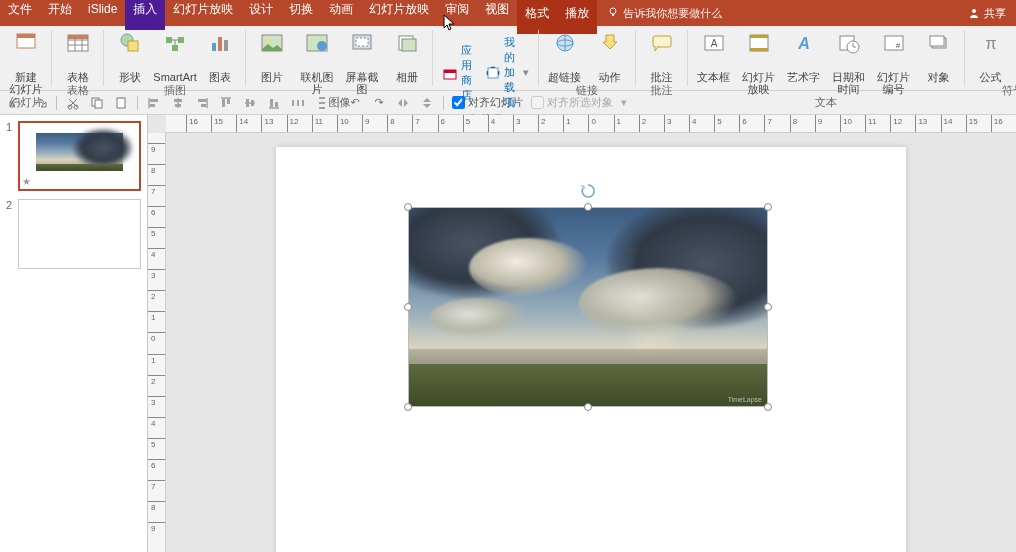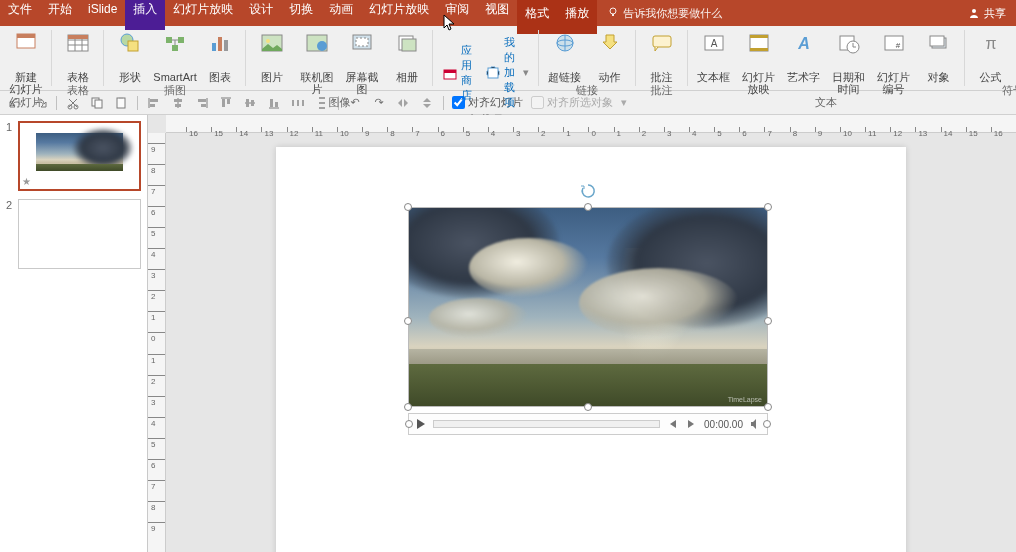--- a/index.html
+++ b/index.html
@@ -39,21 +39,21 @@
 .thumbnails { width:148px; background:#fff; border-right:1px solid #c9c9c9; padding:6px; display:flex; flex-direction:column; gap:8px; }
 .slide-thumb-wrap { display:flex; gap:4px; }
 .slide-thumb-wrap .num { font-size:11px; color:#666; width:8px; }
 .slide-thumb { flex:1; border:1px solid #c9c9c9; height:70px; background:#fff; position:relative; cursor:pointer; }
 .slide-thumb.active { border:2px solid #b7472a; }
 .slide-thumb .star { position:absolute; bottom:2px; left:2px; color:#999; font-size:10px; }
 
 .editor { flex:1; position:relative; background:#e6e6e6; }
 .ruler-h { position:absolute; top:0; left:18px; right:0; height:18px; background:#f5f5f5; border-bottom:1px solid #ccc; font-size:8px; color:#666; }
 .ruler-h .ticks { position:relative; height:100%; }
-.ruler-h .tick { position:absolute; top:12px; bottom:0; border-left:1px solid #888; }
+.ruler-h .tick { position:absolute; top:0; bottom:0; border-left:1px solid #888; }
 .ruler-h .tick span { position:absolute; top:2px; left:2px; }
 .ruler-v { position:absolute; left:0; top:18px; bottom:0; width:18px; background:#f5f5f5; border-right:1px solid #ccc; font-size:8px; color:#666; }
 .ruler-v .tick { position:absolute; left:0; right:0; border-top:1px solid #888; }
 .ruler-v .tick span { position:absolute; left:3px; top:1px; }
 
 .canvas { position:absolute; left:18px; top:18px; right:0; bottom:0; display:flex; align-items:flex-start; justify-content:center; overflow:hidden; }
 .slide { width:630px; height:430px; background:#fff; margin-top:14px; box-shadow:0 0 6px rgba(0,0,0,.15); position:relative; }
 
 .video-object { position:absolute; left:132px; top:60px; width:360px; }
 .rotate-handle { position:absolute; top:-24px; left:50%; transform:translateX(-50%); color:#6aa6ca; }
@@ -707,46 +707,20 @@
           </div>
           <div class="sel-handle sh-tl"></div>
           <div class="sel-handle sh-tm"></div>
           <div class="sel-handle sh-tr"></div>
           <div class="sel-handle sh-ml"></div>
           <div class="sel-handle sh-mr"></div>
           <div class="sel-handle sh-bl" style="top:196px"></div>
           <div class="sel-handle sh-bm" style="top:196px"></div>
           <div class="sel-handle sh-br" style="top:196px"></div>
 
-          <div class="video-controls">
-            <div class="vc-btn">
-                <svg width="10" height="10">
-                  <path d="M1 0l8 5-8 5z" fill="#555"></path>
-                </svg>
-              </div>
-            <div class="vc-track"></div>
-            <div class="vc-btn">
-                <svg width="8" height="8">
-                  <path d="M8 0L2 4l6 4z" fill="#777"></path>
-                </svg>
-              </div>
-            <div class="vc-btn">
-                <svg width="8" height="8">
-                  <path d="M0 0l6 4-6 4z" fill="#777"></path>
-                </svg>
-              </div>
-            <div class="vc-time">00:00.00</div>
-            <div class="vc-btn">
-                <svg width="10" height="10">
-                  <path d="M1 3v4h2l3 3V0L3 3H1z" fill="#777"></path>
-                </svg>
-              </div>
-            <div class="ctrl-handle" style="left:-4px;top:50%;margin-top:-4px"></div>
-            <div class="ctrl-handle" style="right:-4px;top:50%;margin-top:-4px"></div>
-          </div>
         </div>
 
       </div>
     </div>
   </div>
 </div>
 
 <svg class="cursor" style="left:443px;top:14px" width="14" height="18">
   <path d="M1 1l0 13 3-3 2 5 2-1-2-5 5 0z" fill="#fff" stroke="#000"></path>
 </svg>

